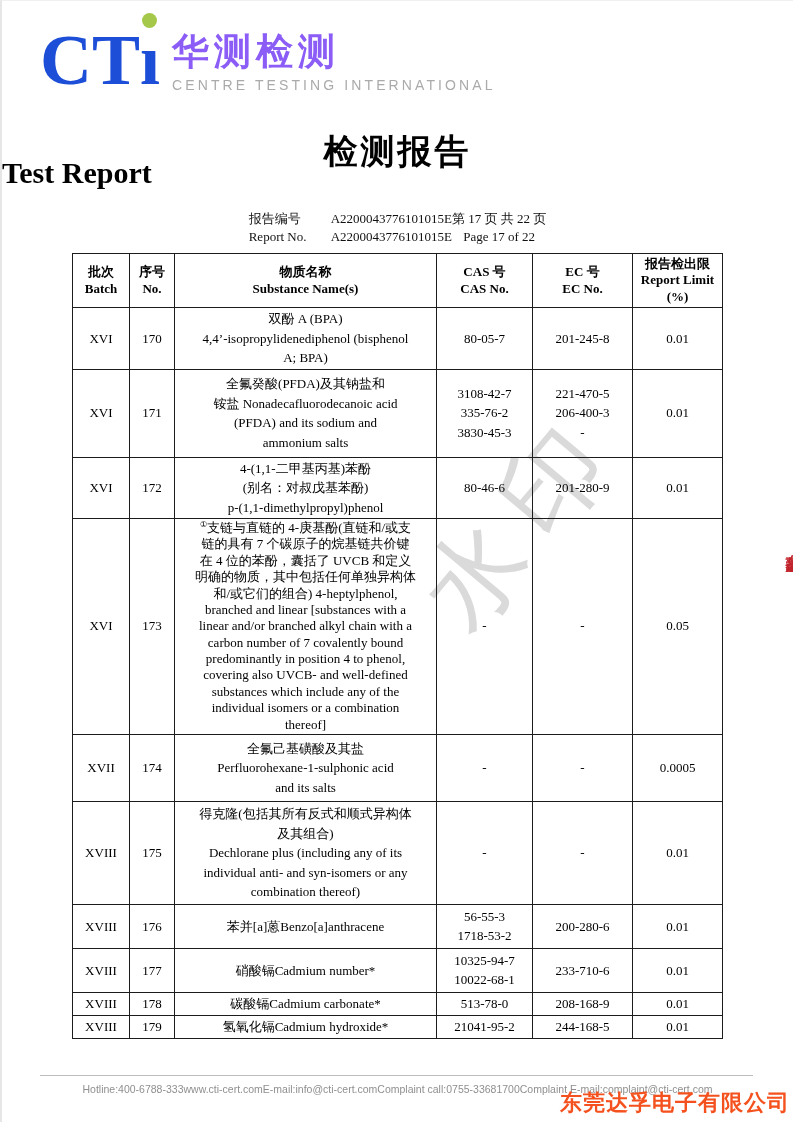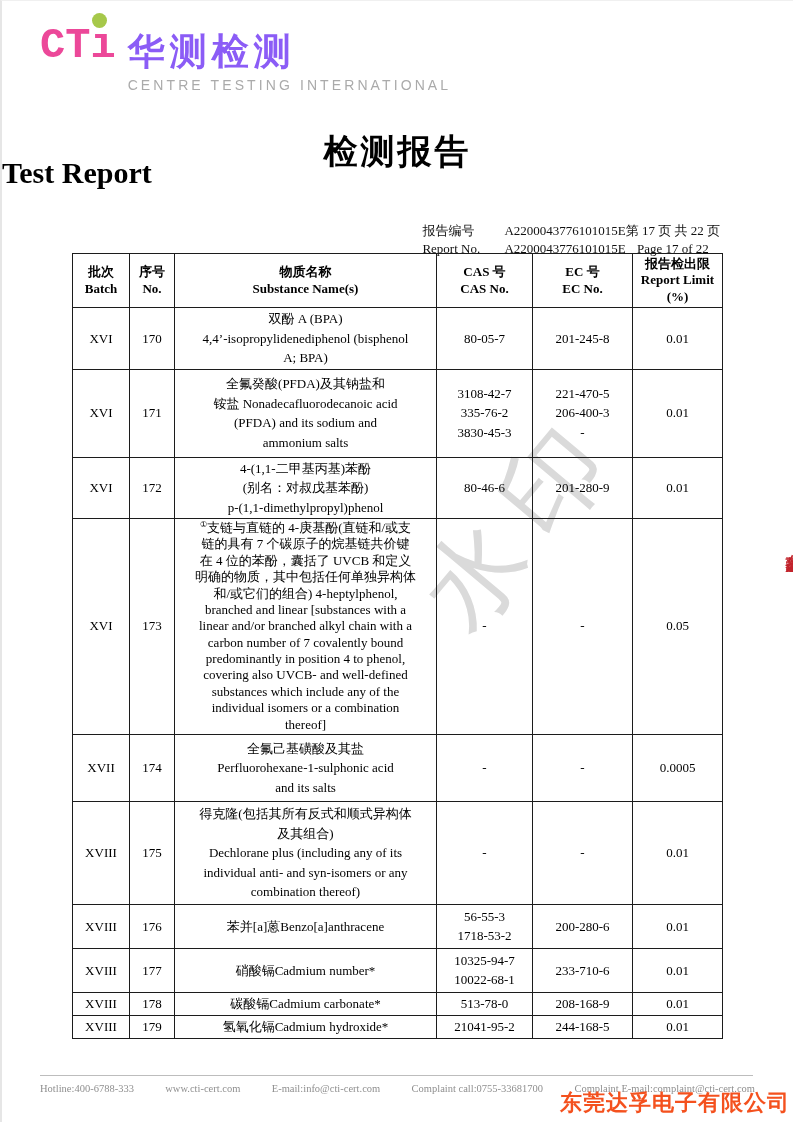--- a/index.html
+++ b/index.html
@@ -4,37 +4,37 @@
 <style>
   html,body{margin:0;padding:0;background:#ffffff;}
   .page{
     position:relative;width:793px;height:1122px;background:#fff;
     font-family:"Liberation Serif","DejaVu Serif",serif;color:#111;
     overflow:hidden;box-sizing:border-box;
     border-left:2px solid #e6e6e6;border-top:1px solid #f0f0f0;
   }
   
   .logo{position:absolute;left:38px;top:26px;display:flex;align-items:flex-start;gap:12px;}
-  .logo-cti{position:relative;font-family:Liberation Mono, monospace;
-    font-weight:bold;font-size:42px;line-height:0.92;color:#ec4899;letter-spacing:0px;}
+  .logo-cti{position:relative;font-family:Liberation Serif, serif;
+    font-weight:bold;font-size:72px;line-height:0.92;color:#1d4ed8;letter-spacing:0px;}
   .logo-i{position:relative;display:inline-block;}
   .logo-dot{position:absolute;left:2px;top:-14px;width:15px;height:15px;border-radius:50%;background:#a6c84a;}
   .logo-right{padding-top:6px;}
   .logo-cn{font-family:"Liberation Sans","DejaVu Sans",sans-serif;font-size:37px;line-height:1.05;
     color:#8b5cf6;letter-spacing:5px;font-weight:bold;}
   .logo-en{font-family:"Liberation Sans","DejaVu Sans",sans-serif;font-size:14px;color:#aaaaaa;
     letter-spacing:3.1px;margin-top:5px;}
   
   .title-zh{position:absolute;top:128px;left:0;width:100%;text-align:center;
     font-size:34px;font-weight:bold;letter-spacing:3px;color:#000;}
   .title-en{position:absolute;top:155px;left:0;width:100%;text-align:left;
     font-size:30px;font-weight:bold;color:#000;}
   
   .meta{position:absolute;top:209px;left:73px;right:73px;display:flex;
-    justify-content:flex-end;font-size:13px;line-height:1.4;margin-top:12px;}
+    justify-content:center;font-size:13px;line-height:1.4;}
   .meta-label{display:inline-block;min-width:82px;}
   .meta-right{text-align:center;}
   
   .watermark{position:absolute;left:300px;top:360px;width:440px;height:320px;
     display:flex;align-items:center;justify-content:center;transform:rotate(-50deg);
     font-family:"Liberation Sans",sans-serif;font-size:100px;letter-spacing:22px;
     color:#dadada;pointer-events:none;white-space:nowrap;}
   .edge-stamp{position:absolute;right:-9px;top:541px;max-height:128px;overflow:hidden;
     writing-mode:vertical-rl;font-family:"Liberation Sans",sans-serif;font-weight:bold;
     font-size:14px;letter-spacing:3px;color:#c2242c;}
@@ -58,21 +58,21 @@
   .report tbody tr:nth-child(5){height:67px;}
   .report tbody tr:nth-child(6){height:103px;}
   .report tbody tr:nth-child(7){height:44px;}
   .report tbody tr:nth-child(8){height:44px;}
   .report tbody tr:nth-child(9){height:23px;}
   .report tbody tr:nth-child(10){height:23px;}
   .report sup{font-size:8px;vertical-align:super;line-height:0;}
   
   .footer-rule{position:absolute;left:38px;right:40px;top:1074px;border-top:1px solid #bdbdbd;}
   .footer{position:absolute;left:38px;right:38px;top:1082px;display:flex;
-    justify-content:space-between;font-family:Liberation Serif, serif;
+    justify-content:center;font-family:Liberation Sans, sans-serif;
     font-size:10.5px;color:#8f8f8f;white-space:nowrap;}
 </style>
 </head>
 <body>
 
 <div class="page">
 
   <header class="logo">
     <div class="logo-cti"><span>CT</span><span class="logo-i"><span>ı</span><span class="logo-dot"></span></span></div>
     <div class="logo-right">

